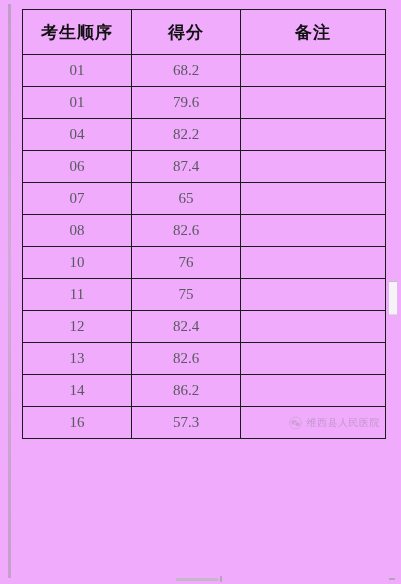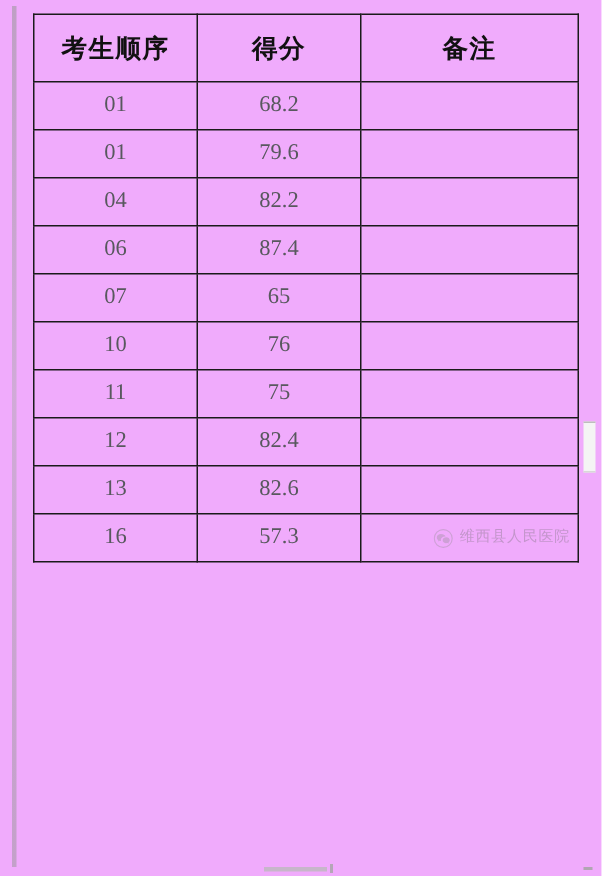--- a/index.html
+++ b/index.html
@@ -184,37 +184,47 @@
           <td>06</td>
           <td>87.4</td>
           <td class="remark-cell"></td>
         </tr>
         <tr>
           <td>07</td>
           <td>65</td>
           <td class="remark-cell"></td>
         </tr>
         <tr>
+          <td>08</td>
+          <td>82.6</td>
+          <td class="remark-cell"></td>
+        </tr>
+        <tr>
           <td>10</td>
           <td>76</td>
           <td class="remark-cell"></td>
         </tr>
         <tr>
           <td>11</td>
           <td>75</td>
           <td class="remark-cell"></td>
         </tr>
         <tr>
           <td>12</td>
           <td>82.4</td>
           <td class="remark-cell"></td>
         </tr>
         <tr>
           <td>13</td>
           <td>82.6</td>
+          <td class="remark-cell"></td>
+        </tr>
+        <tr>
+          <td>14</td>
+          <td>86.2</td>
           <td class="remark-cell"></td>
         </tr>
         <tr>
           <td>16</td>
           <td>57.3</td>
           <td class="remark-cell">
             <div class="watermark">
               <svg class="wm-icon" viewBox="0 0 24 24">
                 <circle cx="12" cy="12" r="11" fill="none" stroke="#8a8a8a" stroke-width="1.4"></circle>
                 <path d="M9.2 6.5c-2.9 0-5.2 1.9-5.2 4.3 0 1.3.8 2.5 2 3.3l-.5 1.6 1.9-1a6.7 6.7 0 0 0 1.8.3 4 4 0 0 1-.2-1.2c0-2.4 2.3-4.3 5.3-4.3h.5c-.5-1.8-2.6-3-5.6-3z" fill="#8a8a8a"></path>

